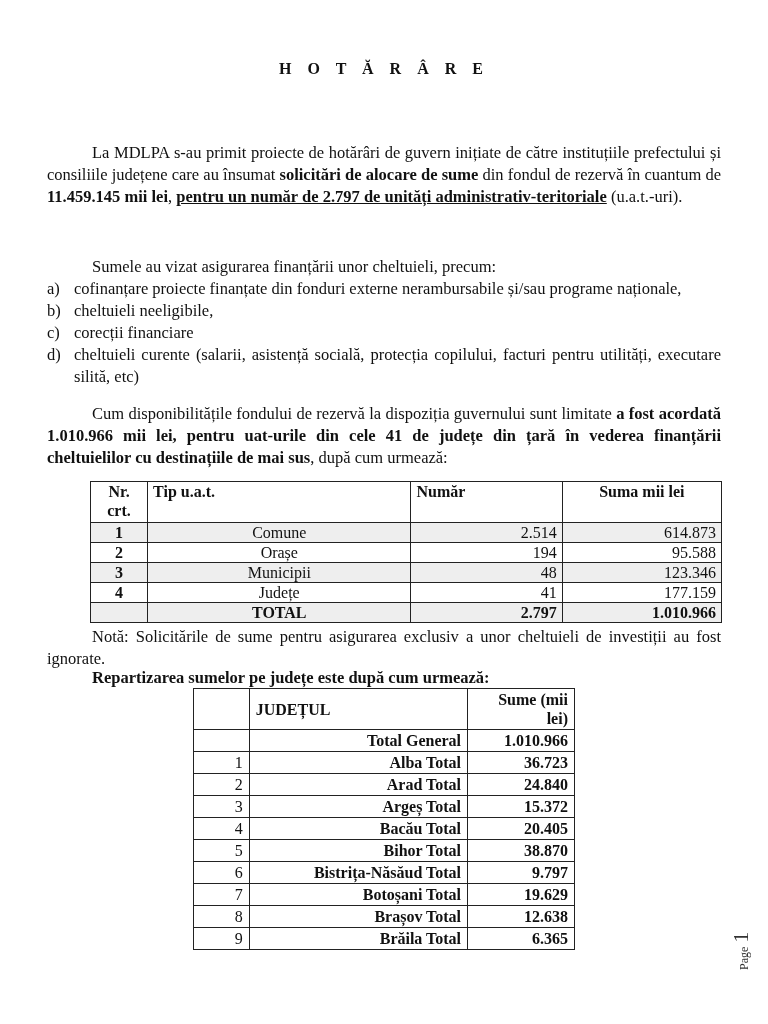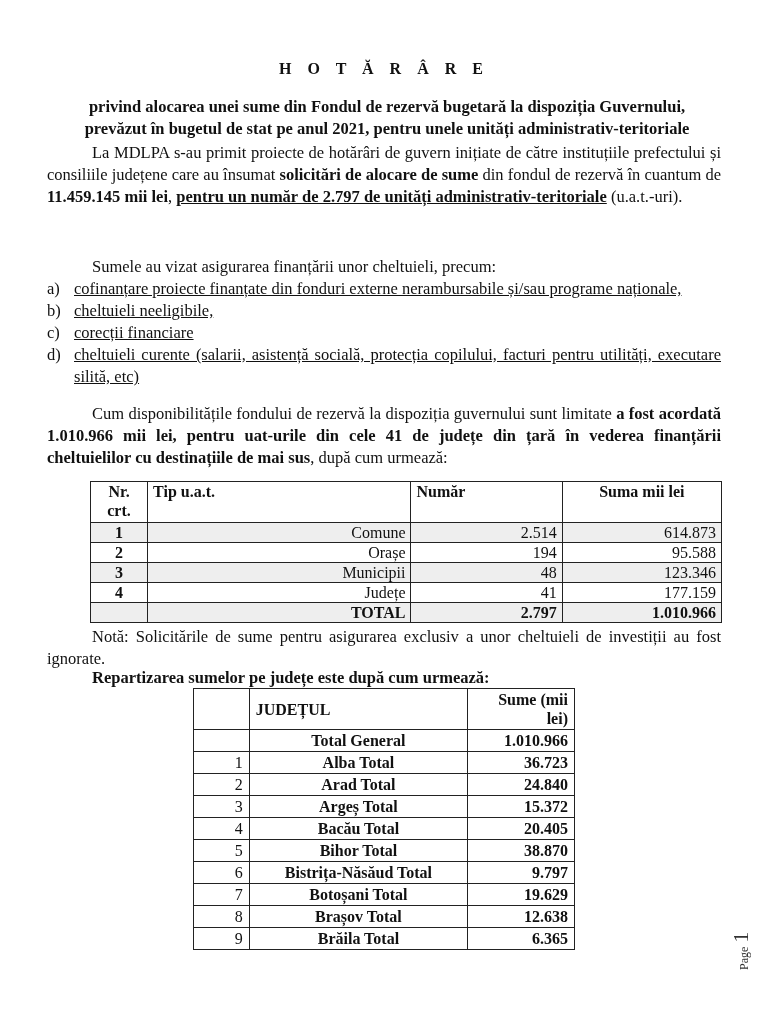--- a/index.html
+++ b/index.html
@@ -20,58 +20,54 @@
   .para {
     position: absolute; left: 47px; width: 674px; text-align: justify;
     font-size: 16.5px; line-height: 22px;
   }
   .indent { text-indent: 45px; }
   .b { font-weight: bold; margin-top: 13px; }
   .u { text-decoration: underline; }
   .list { position: absolute; left: 47px; width: 674px; top: 278px; margin: 0; padding: 0; list-style: none; font-size: 16.5px; line-height: 22px; }
   .list li { display: flex; text-align: justify; }
   .list .mk { width: 27px; flex: none; }
-  .list .tx { flex: 1; text-align: justify; text-decoration: underline; }
+  .list .tx { flex: 1; text-align: justify; }
 
   table { border-collapse: collapse; position: absolute; border-radius: 13px; }
   .t1 { left: 90px; top: 481px; width: 632px; font-size: 16px; }
   .t1 td, .t1 th { border: 1.5px solid #222; padding: 0 5px; line-height: 19px; }
   .t1 th { font-weight: bold; vertical-align: top; height: 40px; }
   .t1 tr.shade td { background: #eeeeee; }
   .t1 .c1 { width: 46px; text-align: center; font-weight: bold; }
-  .t1 .c2 { width: 252px; text-align: right; }
+  .t1 .c2 { width: 252px; text-align: center; }
   .t1 .c3 { width: 140px; text-align: right; }
   .t1 .c4 { width: 148px; text-align: right; }
   .t1 .tot td { font-weight: bold; }
 
   .t2 { left: 193px; top: 688px; width: 382px; font-size: 16px; }
   .t2 td, .t2 th { border: 1.5px solid #222; padding: 0 6px; line-height: 21px; }
   .t2 th { font-weight: bold; height: 40px; line-height: 19px; }
   .t2 .n { width: 44px; text-align: right; }
-  .t2 .j { width: 210px; text-align: center; font-weight: bold; }
+  .t2 .j { width: 210px; text-align: right; font-weight: bold; }
   .t2 .s { width: 95px; text-align: right; font-weight: bold; }
 
   .pagenum {
     position: absolute; left: 728px; top: 930px; width: 60px; height: 30px;
     transform: rotate(-90deg); transform-origin: left top;
     font-size: 12px; color: #333; white-space: nowrap;
   }
   .pagenum .pn-num { font-size: 22px; margin-left: 4px; }
 </style>
 </head>
 <body>
 
 <div class="page">
 
   <div class="title">H O T Ă R Â R E</div>
 
-  <div class="subtitle">
-    <div>privind alocarea unei sume din Fondul de rezervă bugetară la dispoziția Guvernului,</div>
-    <div>prevăzut în bugetul de stat pe anul 2021, pentru unele unități administrativ-teritoriale</div>
-  </div>
 
   <p class="para indent" style="top:142px; margin:0;"><span>La MDLPA s-au primit proiecte de hotărâri de guvern inițiate de către instituțiile prefectului și consiliile județene care au însumat </span><span class="b">solicitări de alocare de sume</span><span> din fondul de rezervă în cuantum de </span><span class="b">11.459.145 mii lei</span><span>, </span><span class="b u">pentru un număr de 2.797 de unități administrativ-teritoriale</span><span> (u.a.t.-uri).</span></p>
 
   <p class="para indent" style="top:256px; margin:0;">Sumele au vizat asigurarea finanțării unor cheltuieli, precum:</p>
 
   <ul class="list">
     <li>
         <span class="mk">a)</span>
         <span class="tx">cofinanțare proiecte finanțate din fonduri externe nerambursabile și/sau programe naționale,</span>
       </li>

